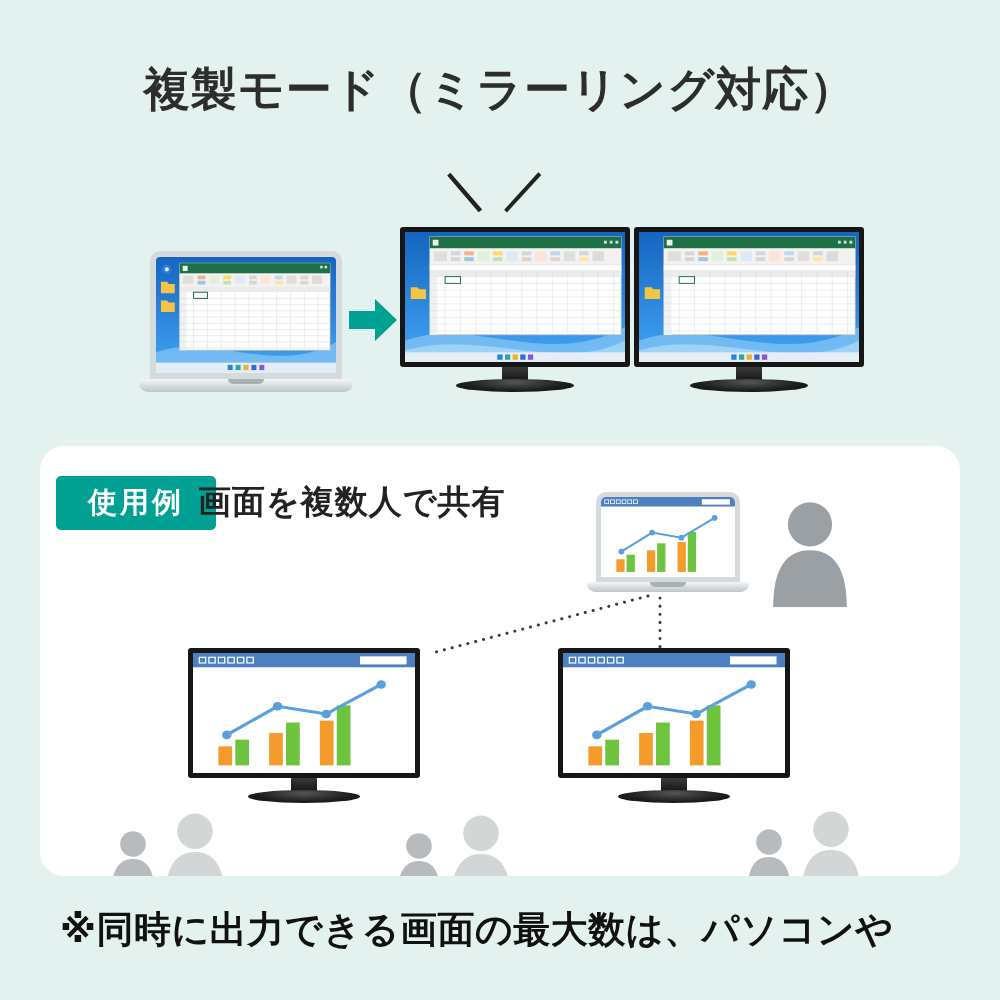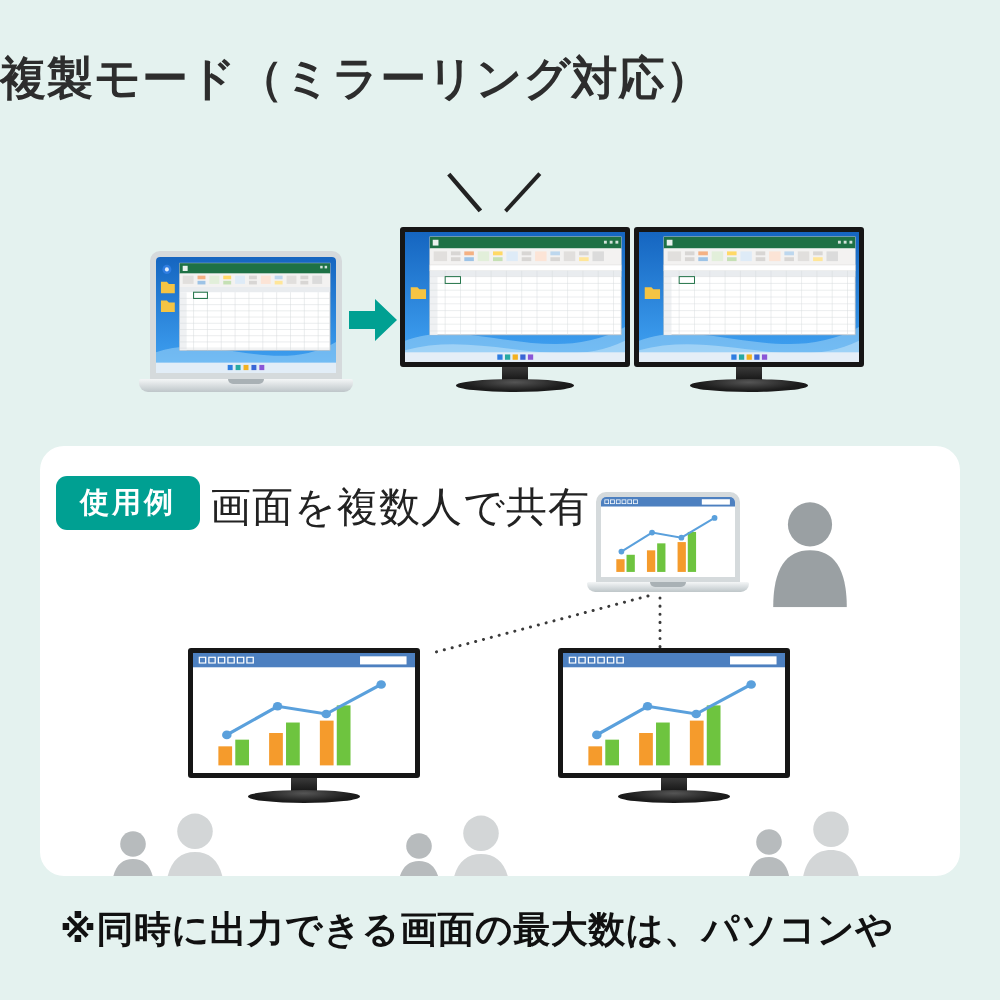--- a/index.html
+++ b/index.html
@@ -8,21 +8,21 @@
     --excel-green:#1e7145; --wallpaper-blue:#2f7de1;
     --bar-orange:#f59b2c; --bar-green:#6ec43f; --line-blue:#5aa0dc;
     --people-gray:#9aa0a3;
   }
   *{margin:0;padding:0;box-sizing:border-box}
   html,body{width:1000px;height:1000px}
   body{font-family:"Liberation Sans","DejaVu Sans",sans-serif;background:var(--background)}
   .canvas{position:relative;width:1000px;height:1000px;overflow:hidden;background:var(--background)}
 
   
-  .page-title{position:absolute;top:48px;left:0;width:100%;text-align:left;
+  .page-title{position:absolute;top:59px;left:0;width:100%;text-align:center;
     font-size:46px;font-weight:800;color:var(--title-text);letter-spacing:1px}
   .tagline{position:absolute;top:160px;left:443px;display:flex;align-items:center;gap:16px;
     font-size:40px;font-weight:800;color:var(--accent)}
   .tagline .slash{color:#222;font-size:44px;font-weight:800}
 
   
   .laptop{position:absolute}
   .lscreen{border-style:solid;border-color:#d5dadc;background:#fff;
     border-radius:10px 10px 0 0;overflow:hidden}
   .lscreen svg{display:block;width:100%;height:100%}
@@ -47,22 +47,22 @@
   .monitor-share .mscreen{width:232px;height:130px}
   .monitor-share .mbase{width:112px}
 
   .arrow{position:absolute;left:349px;top:299px;width:48px;height:42px}
   .arrow-shape{fill:var(--accent)}
 
   
   .usage-box{position:absolute;left:40px;top:446px;width:920px;height:430px;
     background:#fff;border-radius:24px;overflow:hidden}
   .usage-badge{position:absolute;left:16px;top:30px;background:var(--accent);color:#fff;
-    font-size:29px;font-weight:800;padding:7px 24px;letter-spacing:3px;border-radius:11px}
-  .usage-heading{position:absolute;left:170px;top:34px;font-size:41px;font-weight:400;
+    font-size:29px;font-weight:800;padding:7px 32px;letter-spacing:3px;border-radius:5px}
+  .usage-heading{position:absolute;left:158px;top:34px;font-size:33px;font-weight:700;
     color:var(--heading-text);letter-spacing:1px}
 
   .dots-layer{position:absolute;left:0;top:0;width:920px;height:430px;pointer-events:none}
   .dotline{stroke:#3a3a3a;stroke-width:3;stroke-linecap:round;stroke-dasharray:0.1 8;fill:none}
 
   .person{position:absolute}
   .person svg{display:block;width:100%;height:100%}
   .p-main{color:var(--people-gray)}
   .p-light{color:#d3d6d7}
   .p-dark{color:#b7bbbd}

